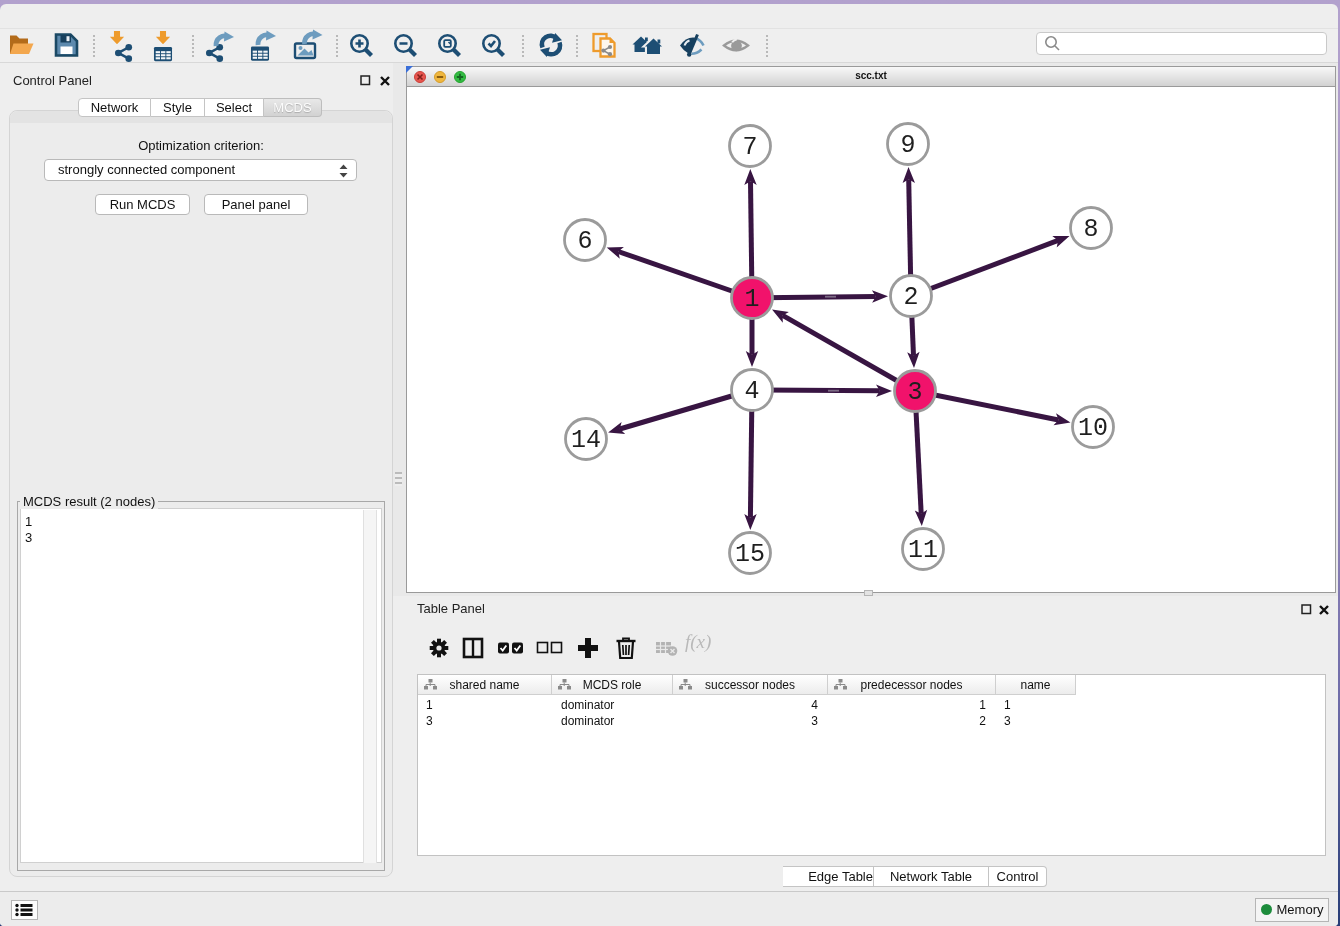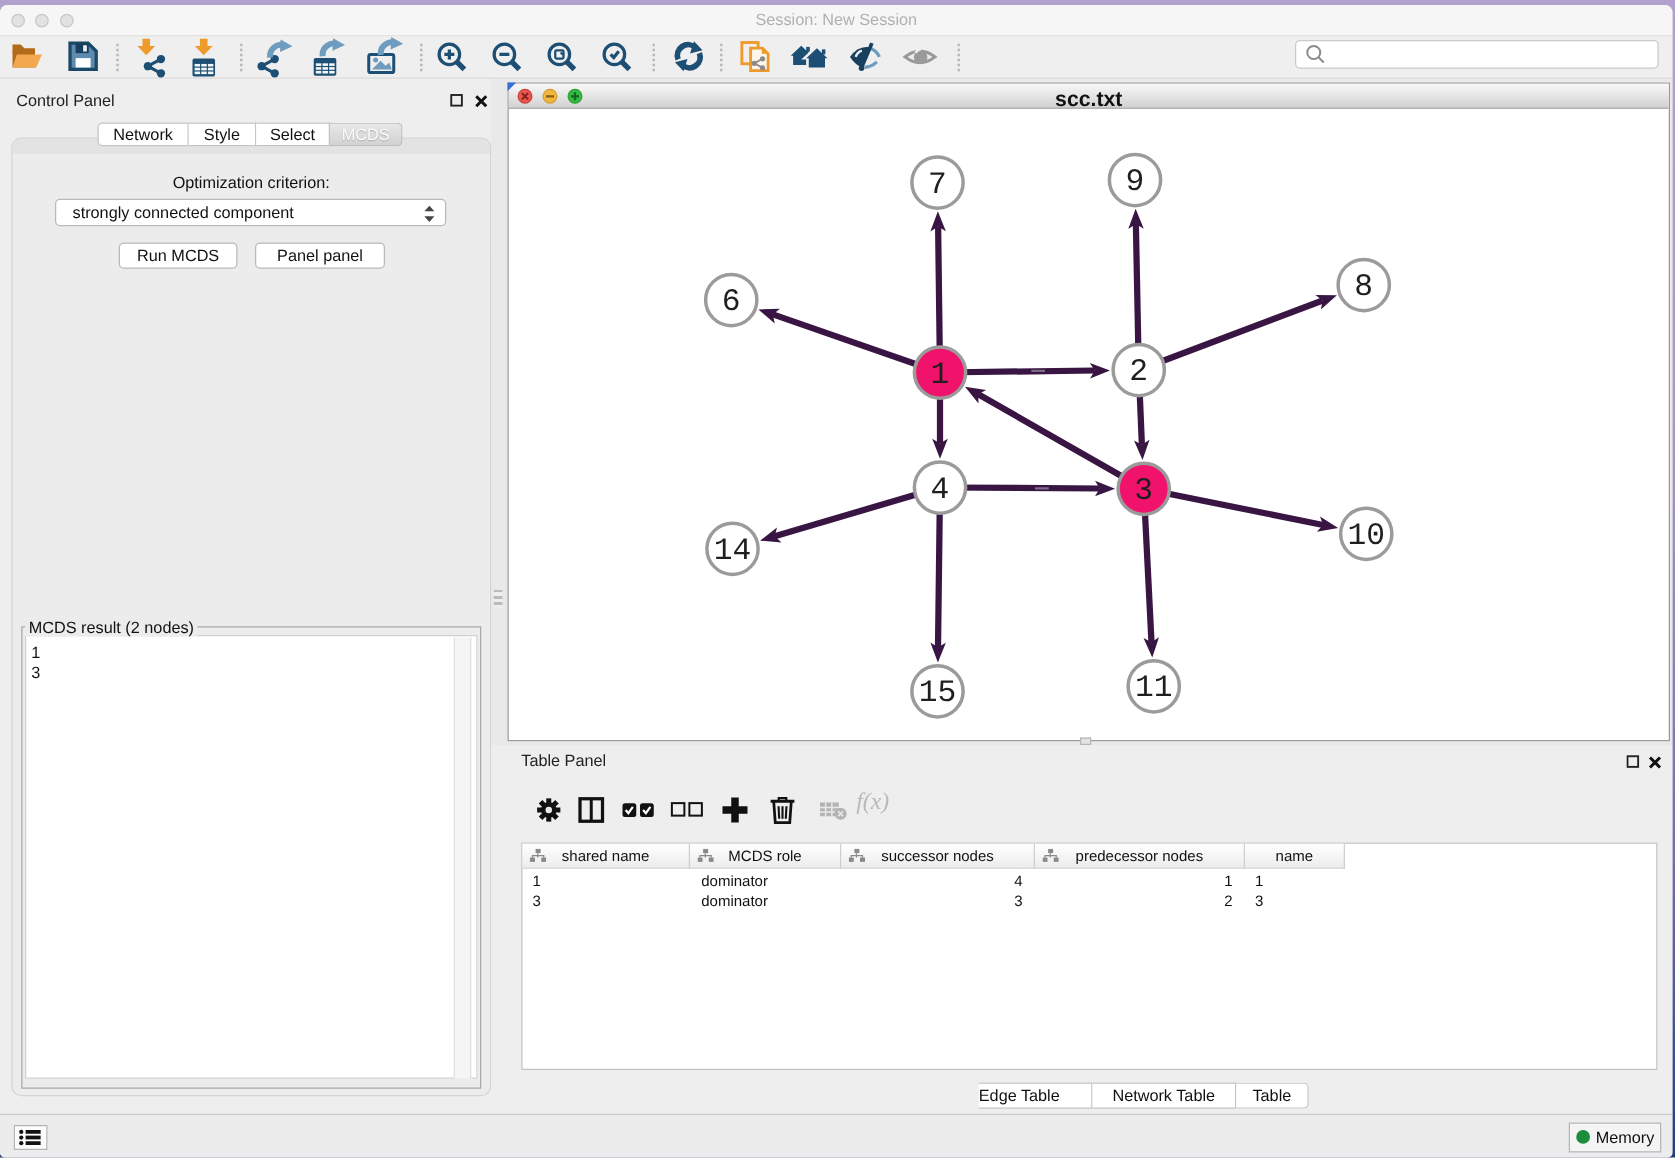--- a/index.html
+++ b/index.html
@@ -54,21 +54,21 @@
 #fs-white .ln { padding-left:4px; height:16px; line-height:16px; }
 #fs-scroll { position:absolute; right:4px; top:1px; width:14px; height:353px;
   background:#f5f5f5; border-left:1px solid #e0e0e0; border-right:1px solid #e0e0e0; }
 
 #desktop { position:absolute; left:393px; top:59px; width:945px; height:533px; background:#e9e9e9; }
 #iframe { position:absolute; left:13px; top:3px; width:930px; height:527px;
   background:#ffffff; border:1px solid #9a9a9a; }
 #iframe-title { position:absolute; left:0; top:0; width:100%; height:20px;
   background:linear-gradient(#f8f8f8,#d2d2d2); border-bottom:1px solid #9a9a9a; }
 #iframe-title .tt { position:absolute; width:100%; text-align:center; top:3px;
-  font-size:17px; color:#111; font-weight:bold; }
+  font-size:10px; color:#111; font-weight:bold; }
 .tl { position:absolute; top:4px; width:12px; height:12px; border-radius:50%; }
 
 #tp { position:absolute; left:393px; top:592px; width:945px; height:295px; background:#eeeeee; }
 #tp-head-t { position:absolute; left:24px; top:5px; font-size:13px; color:#222; }
 #tp-toolbar { position:absolute; left:24px; top:30px; width:907px; height:36px; }
 #tbl { position:absolute; left:24px; top:78px; width:909px; height:182px;
   background:#ffffff; border:1px solid #c2c2c2; }
 #tbl-hdr { position:absolute; left:0; top:0; height:20px;
   background:linear-gradient(#ffffff,#ececec); border-bottom:1px solid #cfcfcf; }
 .hcell { position:absolute; top:0; height:20px; border-right:1px solid #cfcfcf;
@@ -84,26 +84,20 @@
 #listbtn { position:absolute; left:11px; top:8px; width:27px; height:20px;
   background:#fcfcfc; border:1px solid #b5b5b5; }
 #membtn { position:absolute; right:9px; top:6px; width:74px; height:24px;
   background:#f4f4f4; border:1px solid #b5b5b5; font-size:13px; color:#111;
   text-align:center; line-height:22px;margin-left:45px; }
 </style>
 </head>
 <body>
 <div id="app">
 
-  <div id="titlebar">
-    <div class="dot" style="left:9px;"></div>
-    <div class="dot" style="left:28px;"></div>
-    <div class="dot" style="left:48px;"></div>
-    <div id="title-text">Session: New Session</div>
-  </div>
 
   <div id="toolbar">
     <svg width="780" height="39" style="position:absolute;left:0;top:-4px;">
         <g transform="translate(21,20)">
           <path d="M-11,-9.5 L-4.5,-9.5 L-1.5,-6.5 L7,-6.5 L7,-3 L-11,-3 Z" fill="#b36b1a"></path>
           <path d="M-11,-4.5 L7,-4.5 L7,9 L-11,9 Z" fill="#b36b1a"></path>
           <path d="M-7.5,-1.5 L12.5,-1.5 L8,9 L-11,9 Z" fill="#f3a74e"></path>
         </g>
         <g transform="translate(66,20)">
           <path d="M-10,-10.5 h14.5 l6.5,6.5 v14.5 h-21 z" fill="#5d8aae" stroke="#1b4965" stroke-width="2.6"></path>
@@ -505,23 +499,23 @@
         <div class="trow" style="top:38px;">
           <div class="tcell" style="left:8px;">3</div>
           <div class="tcell" style="left:143px;">dominator</div>
           <div class="tcell" style="left:255px;width:145px;text-align:right;">3</div>
           <div class="tcell" style="left:410px;width:158px;text-align:right;">2</div>
           <div class="tcell" style="left:586px;">3</div>
         </div>
     </div>
     <div id="btabs">
       <div class="btab" style="border-radius:4px 0 0 4px;border-left:1px solid #c4c4c4;width:90px;text-align:center;padding:0;background:linear-gradient(#e8e8e8,#d2d2d2);color:#fbfbfb;text-shadow:0 1px 1px #aaa;margin-top:35px;">Node Table</div>
-      <div class="btab" style="width:91px;text-align:left;padding:0;">Edge Table</div>
+      <div class="btab" style="width:91px;text-align:right;padding:0;">Edge Table</div>
       <div class="btab" style="width:115px;text-align:center;padding:0;">Network Table</div>
-      <div class="btab" style="border-radius:0 4px 4px 0;width:58px;text-align:center;padding:0;">Table</div>
+      <div class="btab" style="border-radius:0 4px 4px 0;width:58px;text-align:center;padding:0;">Control</div>
     </div>
   </div>
 
   <div id="statusbar">
     <div id="listbtn">
         <svg width="19" height="14" style="position:absolute;left:3px;top:2px;">
           <g fill="#111">
             <circle cx="2" cy="2.5" r="1.7"></circle>
             <circle cx="2" cy="7" r="1.7"></circle>
             <circle cx="2" cy="11.5" r="1.7"></circle>

